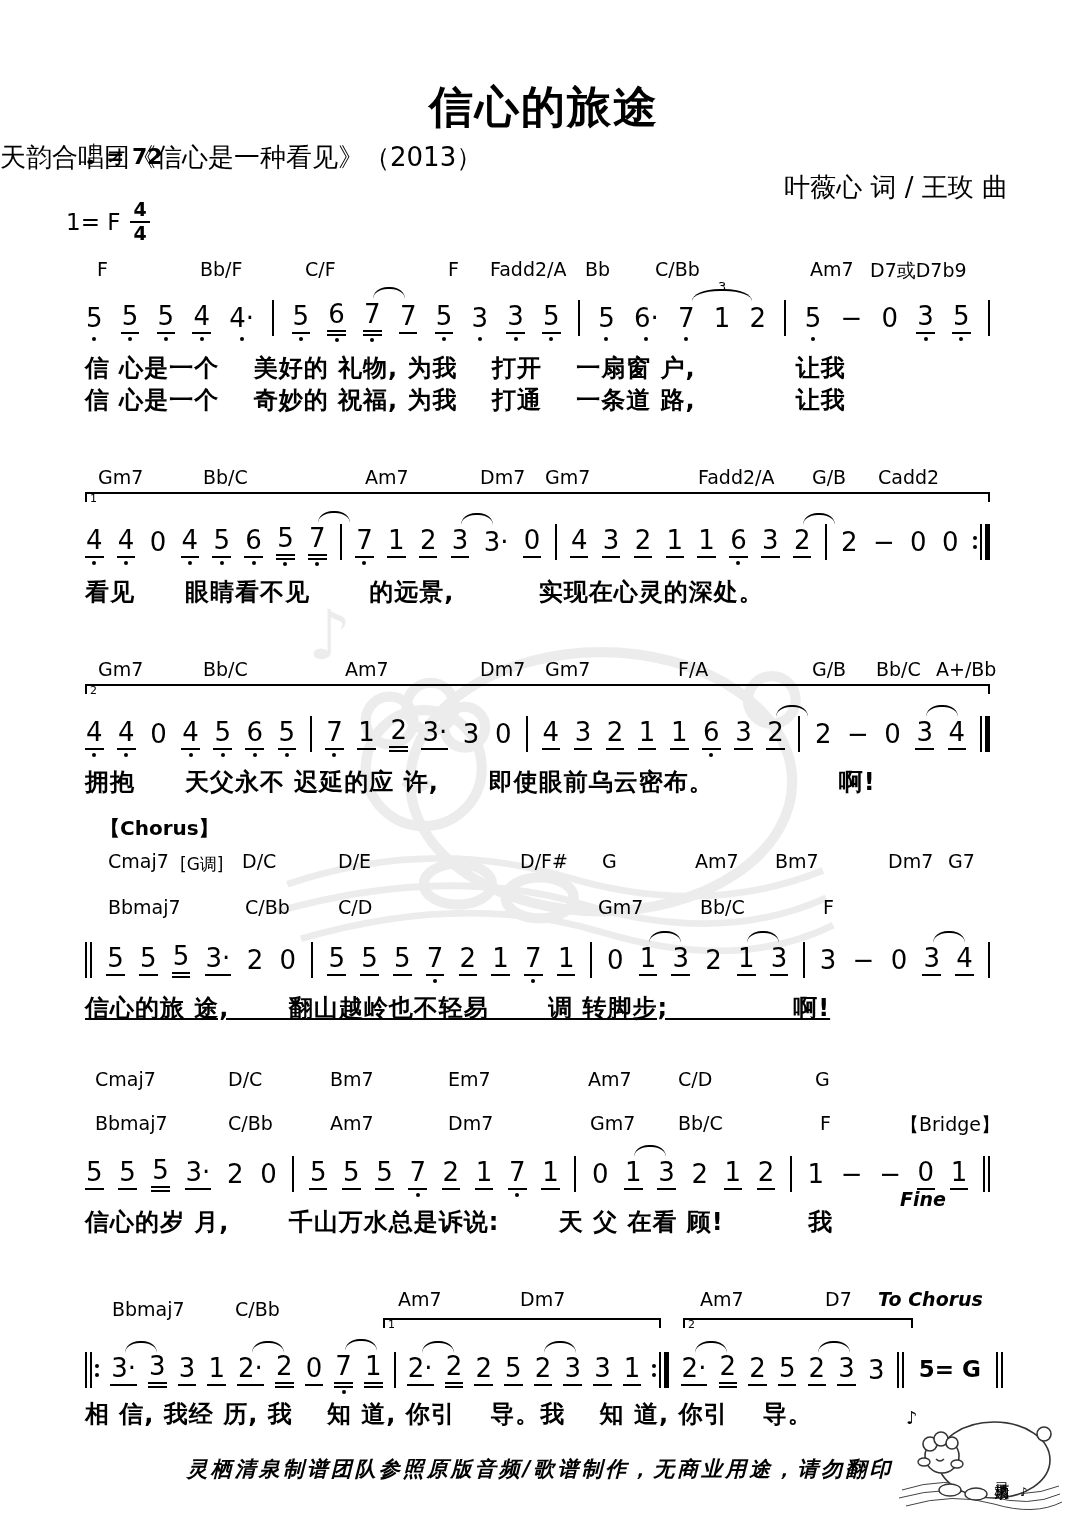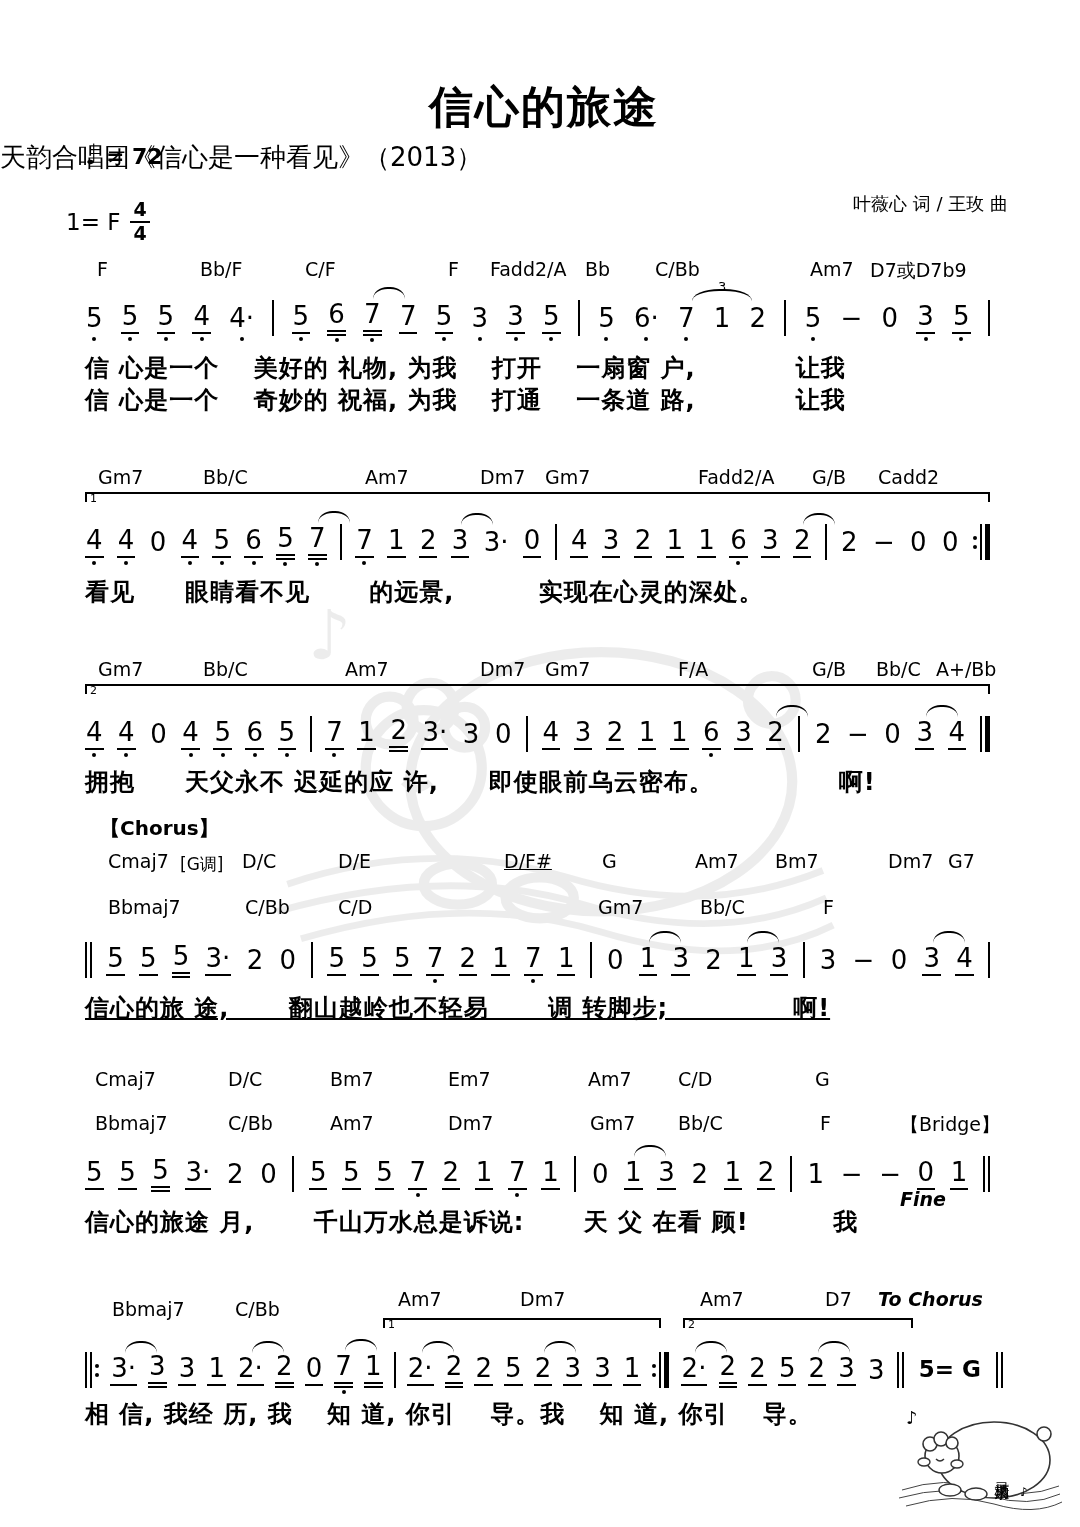--- a/index.html
+++ b/index.html
@@ -7,21 +7,21 @@
   body { font-family:"DejaVu Sans","Liberation Sans",sans-serif; color:#000; }
   #sheet { position:relative; width:1080px; height:1527px; margin:0 auto; background:#fff; overflow:hidden; }
 
   
   .title { position:absolute; top:78px; left:4px; width:100%; text-align:center;
            font-size:44px; font-weight:900; letter-spacing:2px; }
   .tempo { position:absolute; top:138px; left:85px; font-size:22px; font-weight:600; }
   .tempo .qn { font-size:28px; }
   .subtitle { position:absolute; top:140px; left:0; width:100%; text-align:left; font-size:26px; }
   .scripture { position:absolute; top:178px; left:0; width:100%; text-align:center; font-size:20px; }
-  .credits { position:absolute; top:170px; right:72px; font-size:18px;margin-top:22px; }
+  .credits { position:absolute; top:170px; right:72px; font-size:26px; }
   .keymeter { position:absolute; top:200px; left:66px; font-size:23px; display:flex; align-items:center; gap:10px; }
   .frac { display:inline-flex; flex-direction:column; line-height:1.05; font-size:19px; font-weight:700; text-align:center; }
   .frac .top { border-bottom:2px solid #000; padding:0 3px 1px; }
   .frac .bot { padding-top:1px; }
 
   
   .chordrow { position:absolute; left:0; width:1080px; height:26px; }
   .chord { position:absolute; top:0; font-size:19px; white-space:nowrap; }
   .chord.small { font-size:17px; top:3px; }
   .chord.it { font-weight:700; font-style:italic; font-size:19px; }
@@ -253,21 +253,21 @@
           <div class="thin"></div>
           <div class="thick"></div>
         </div>
       </div>
       <div class="lyr" style="top: 766px;">拥抱　　天父永不 迟延的应 许,　　即使眼前乌云密布。　　　　　啊!</div>
       <div class="chordrow" style="top: 850px;">
         <span class="chord" style="left: 108px;">Cmaj7</span>
         <span class="chord small" style="left: 180px;">[G调]</span>
         <span class="chord" style="left: 242px;">D/C</span>
         <span class="chord" style="left: 338px;">D/E</span>
-        <span class="chord" style="left: 504px; text-decoration: underline;">D/F#</span>
+        <span class="chord" style="left: 520px;">D/F#</span>
         <span class="chord" style="left: 602px;">G</span>
         <span class="chord" style="left: 695px;">Am7</span>
         <span class="chord" style="left: 775px;">Bm7</span>
         <span class="chord" style="left: 888px;">Dm7</span>
         <span class="chord" style="left: 948px;">G7</span>
       </div>
       <div class="chordrow" style="top: 896px;">
         <span class="chord" style="left: 108px;">Bbmaj7</span>
         <span class="chord" style="left: 245px;">C/Bb</span>
         <span class="chord" style="left: 338px;">C/D</span>
@@ -357,21 +357,21 @@
         <span class="tok">1</span>
         <span class="tok">−</span>
         <span class="tok">−</span>
         <span class="tok u1">0</span>
         <span class="tok u1">1</span>
         <div class="grp">
           <div class="thin"></div>
           <div class="thin"></div>
         </div>
       </div>
-      <div class="lyr" style="top: 1206px;">信心的旅途 月,　　 千山万水总是诉说:　　 天 父 在看 顾!　　　 我</div>
+      <div class="lyr" style="top: 1206px;">信心的岁 月,　　 千山万水总是诉说:　　 天 父 在看 顾!　　　 我</div>
       <div class="chordrow" style="top: 1288px;">
         <span class="chord" style="left: 398px;">Am7</span>
         <span class="chord" style="left: 520px;">Dm7</span>
         <span class="chord" style="left: 700px;">Am7</span>
         <span class="chord" style="left: 825px;">D7</span>
         <span class="chord it" style="left: 878px;">To Chorus</span>
       </div>
       <div class="chordrow" style="top: 1298px;">
         <span class="chord" style="left: 112px;">Bbmaj7</span>
         <span class="chord" style="left: 235px;">C/Bb</span>
@@ -430,20 +430,21 @@
         </div>
         <span class="tok txt">5= G</span>
         <div class="grp">
           <div class="thin"></div>
           <div class="thin"></div>
         </div>
       </div>
       <div class="lyr" style="top: 1398px;">相 信, 我经 历, 我　 知 道, 你引　 导。我　 知 道, 你引　 导。</div>
     </div>
 
+  <div class="footer">灵栖清泉制谱团队参照原版音频/歌谱制作，无商业用途，请勿翻印</div>
   <svg class="logo" viewBox="0 0 170 122">
     <path d="M8 92 Q50 78 90 90 T 165 88" fill="none" stroke="#444" stroke-width="1"></path>
     <path d="M5 100 Q55 86 95 98 T 166 96" fill="none" stroke="#444" stroke-width="1"></path>
     <path d="M12 108 Q60 94 100 106 T 168 104" fill="none" stroke="#444" stroke-width="1"></path>
     <ellipse cx="100" cy="62" rx="56" ry="38" fill="#fff" stroke="#333" stroke-width="1.6"></ellipse>
     <circle cx="150" cy="36" r="7" fill="#fff" stroke="#333" stroke-width="1.6"></circle>
     <circle cx="48" cy="58" r="17" fill="#fff" stroke="#333" stroke-width="1.6"></circle>
     <circle cx="36" cy="46" r="7" fill="#fff" stroke="#333" stroke-width="1.6"></circle>
     <circle cx="47" cy="41" r="7" fill="#fff" stroke="#333" stroke-width="1.6"></circle>
     <circle cx="58" cy="45" r="6" fill="#fff" stroke="#333" stroke-width="1.6"></circle>

